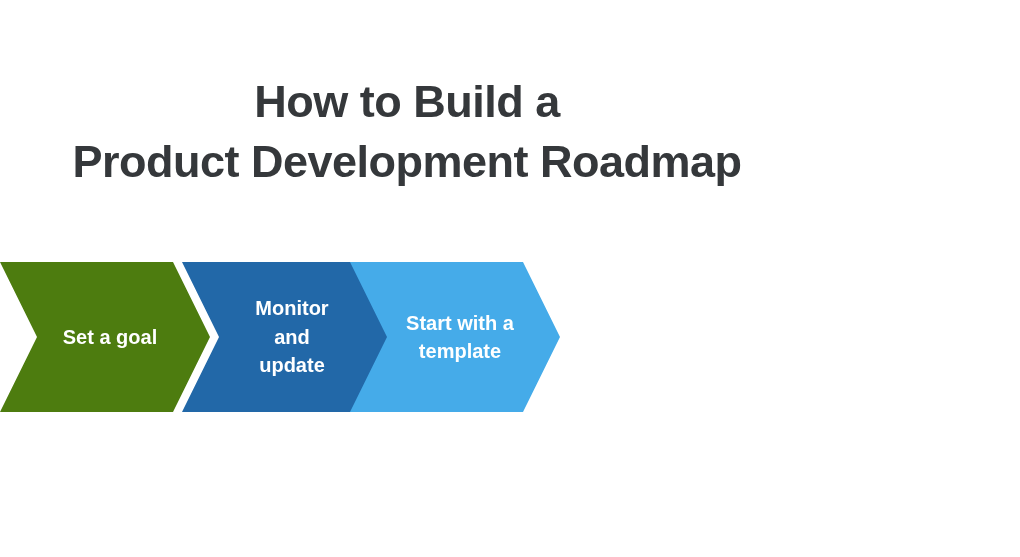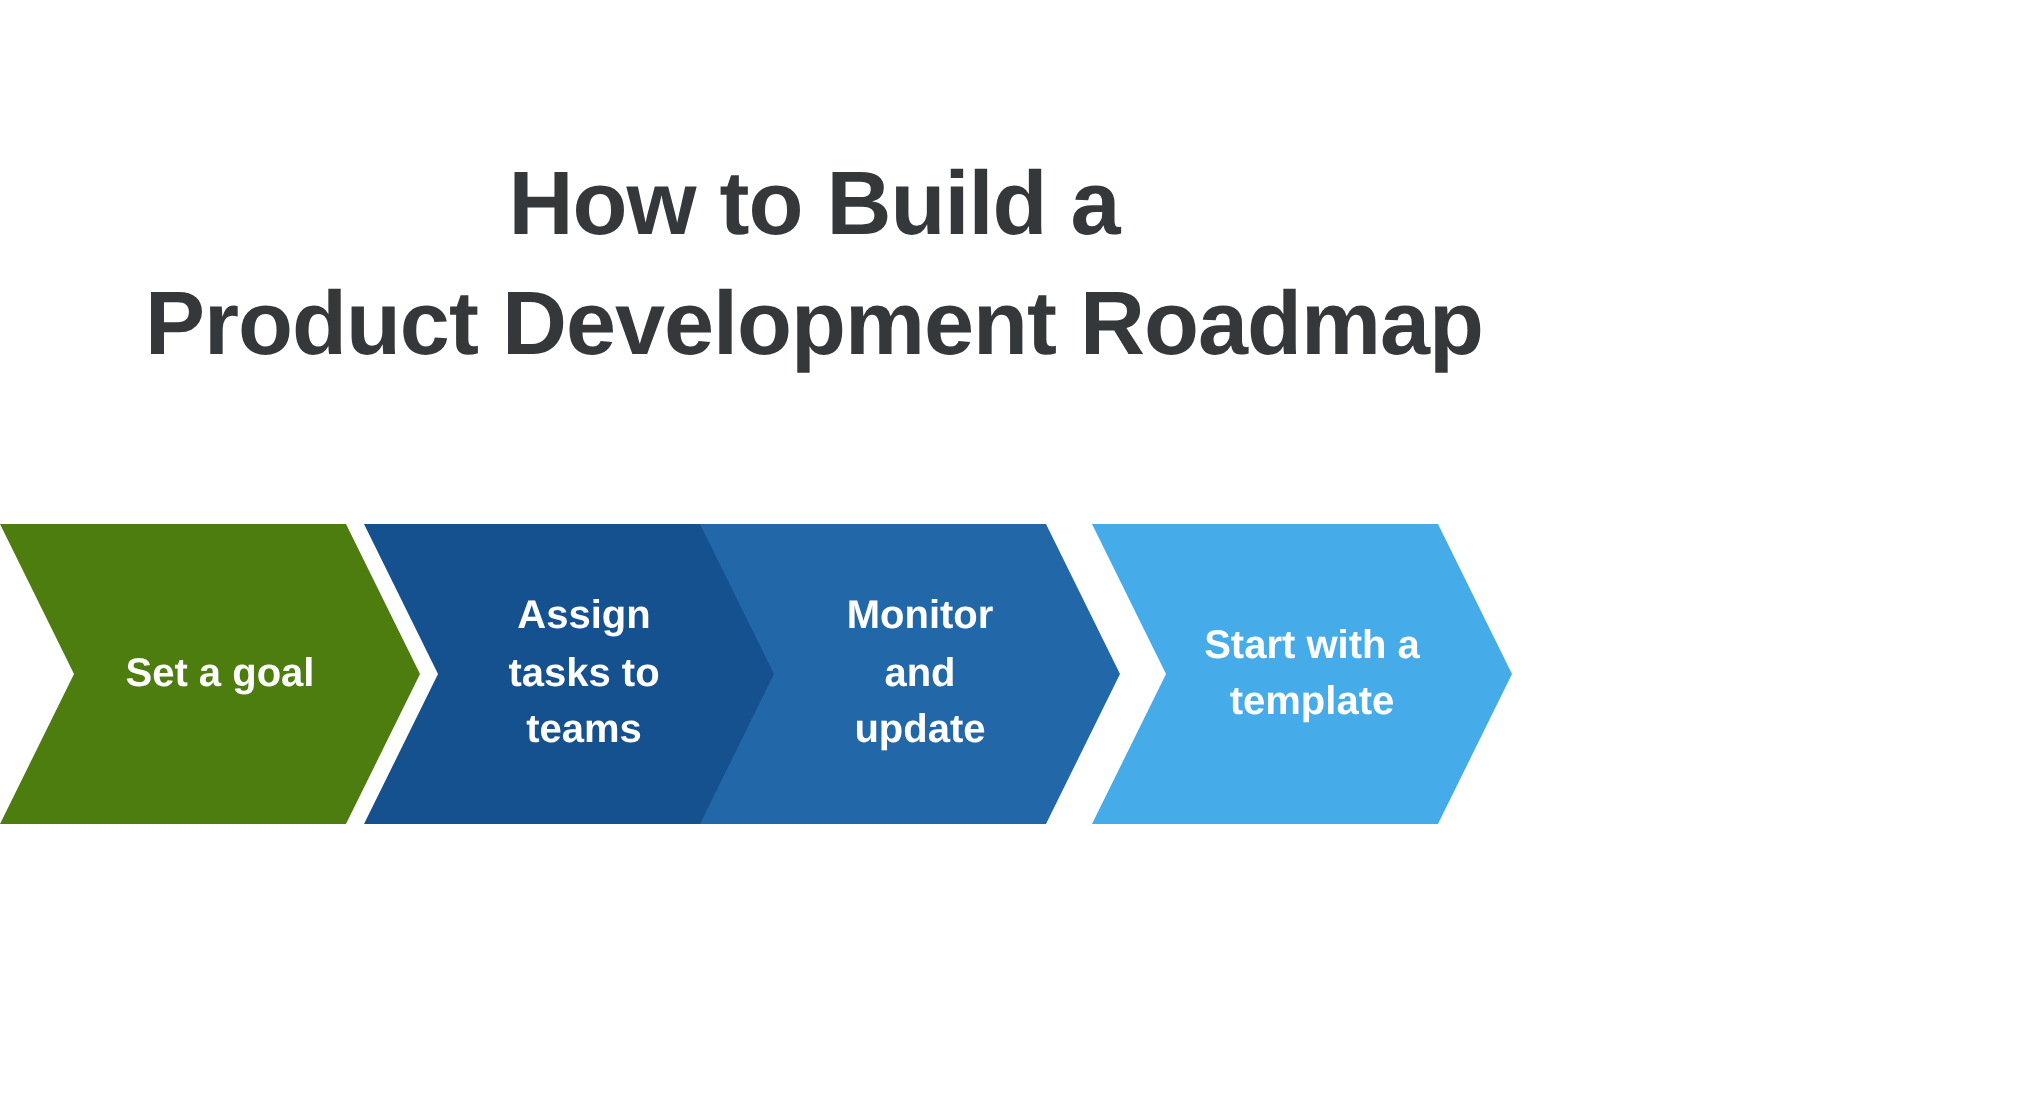--- a/index.html
+++ b/index.html
@@ -64,25 +64,20 @@
 
   <h1 class="title">How to Build a
 Product Development Roadmap</h1>
 
   <div class="chevrons">
 
     <div class="chev" style="background: #4d7c0f;">
       <span class="chev-label">Set a goal</span>
     </div>
 
-    <div class="chev" style="background: rgb(21, 80, 143);">
-      <span class="chev-label">Assign
-tasks to
-teams</span>
-    </div>
 
     <div class="chev" style="background: rgb(34, 104, 168);">
       <span class="chev-label">Monitor
 and
 update</span>
     </div>
 
 
     <div class="chev" style="background: rgb(69, 171, 233);">
       <span class="chev-label">Start with a

